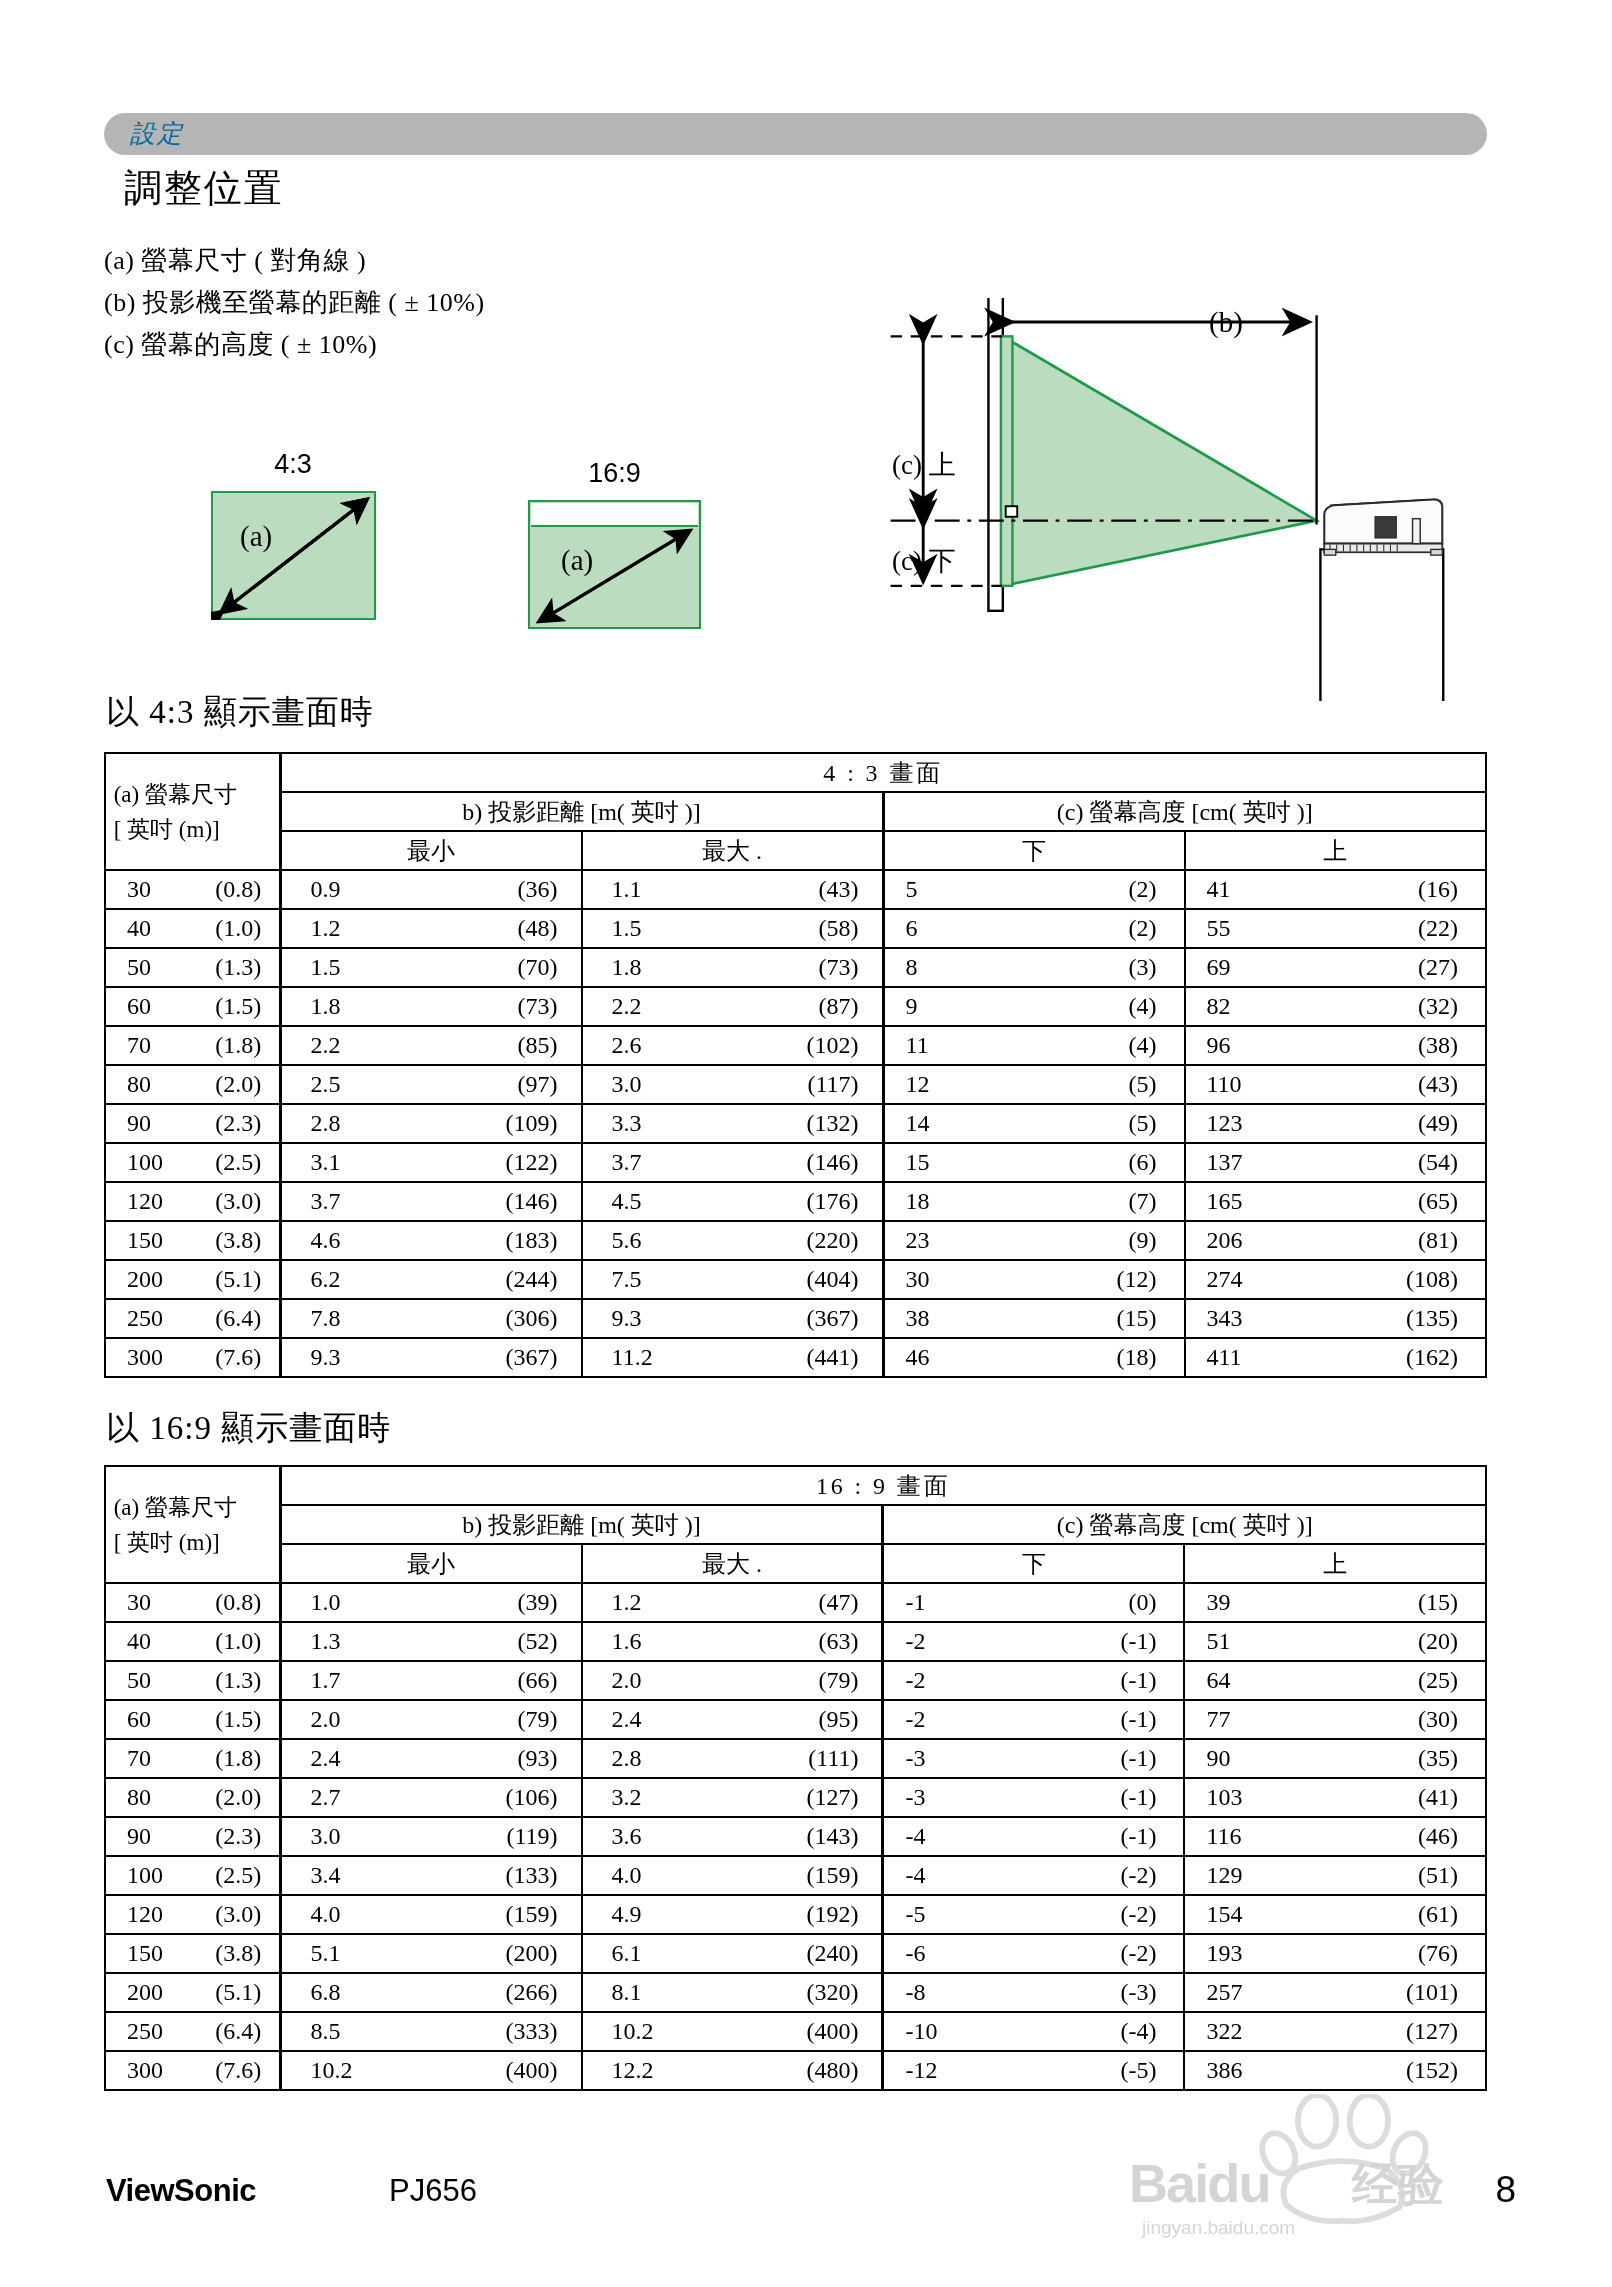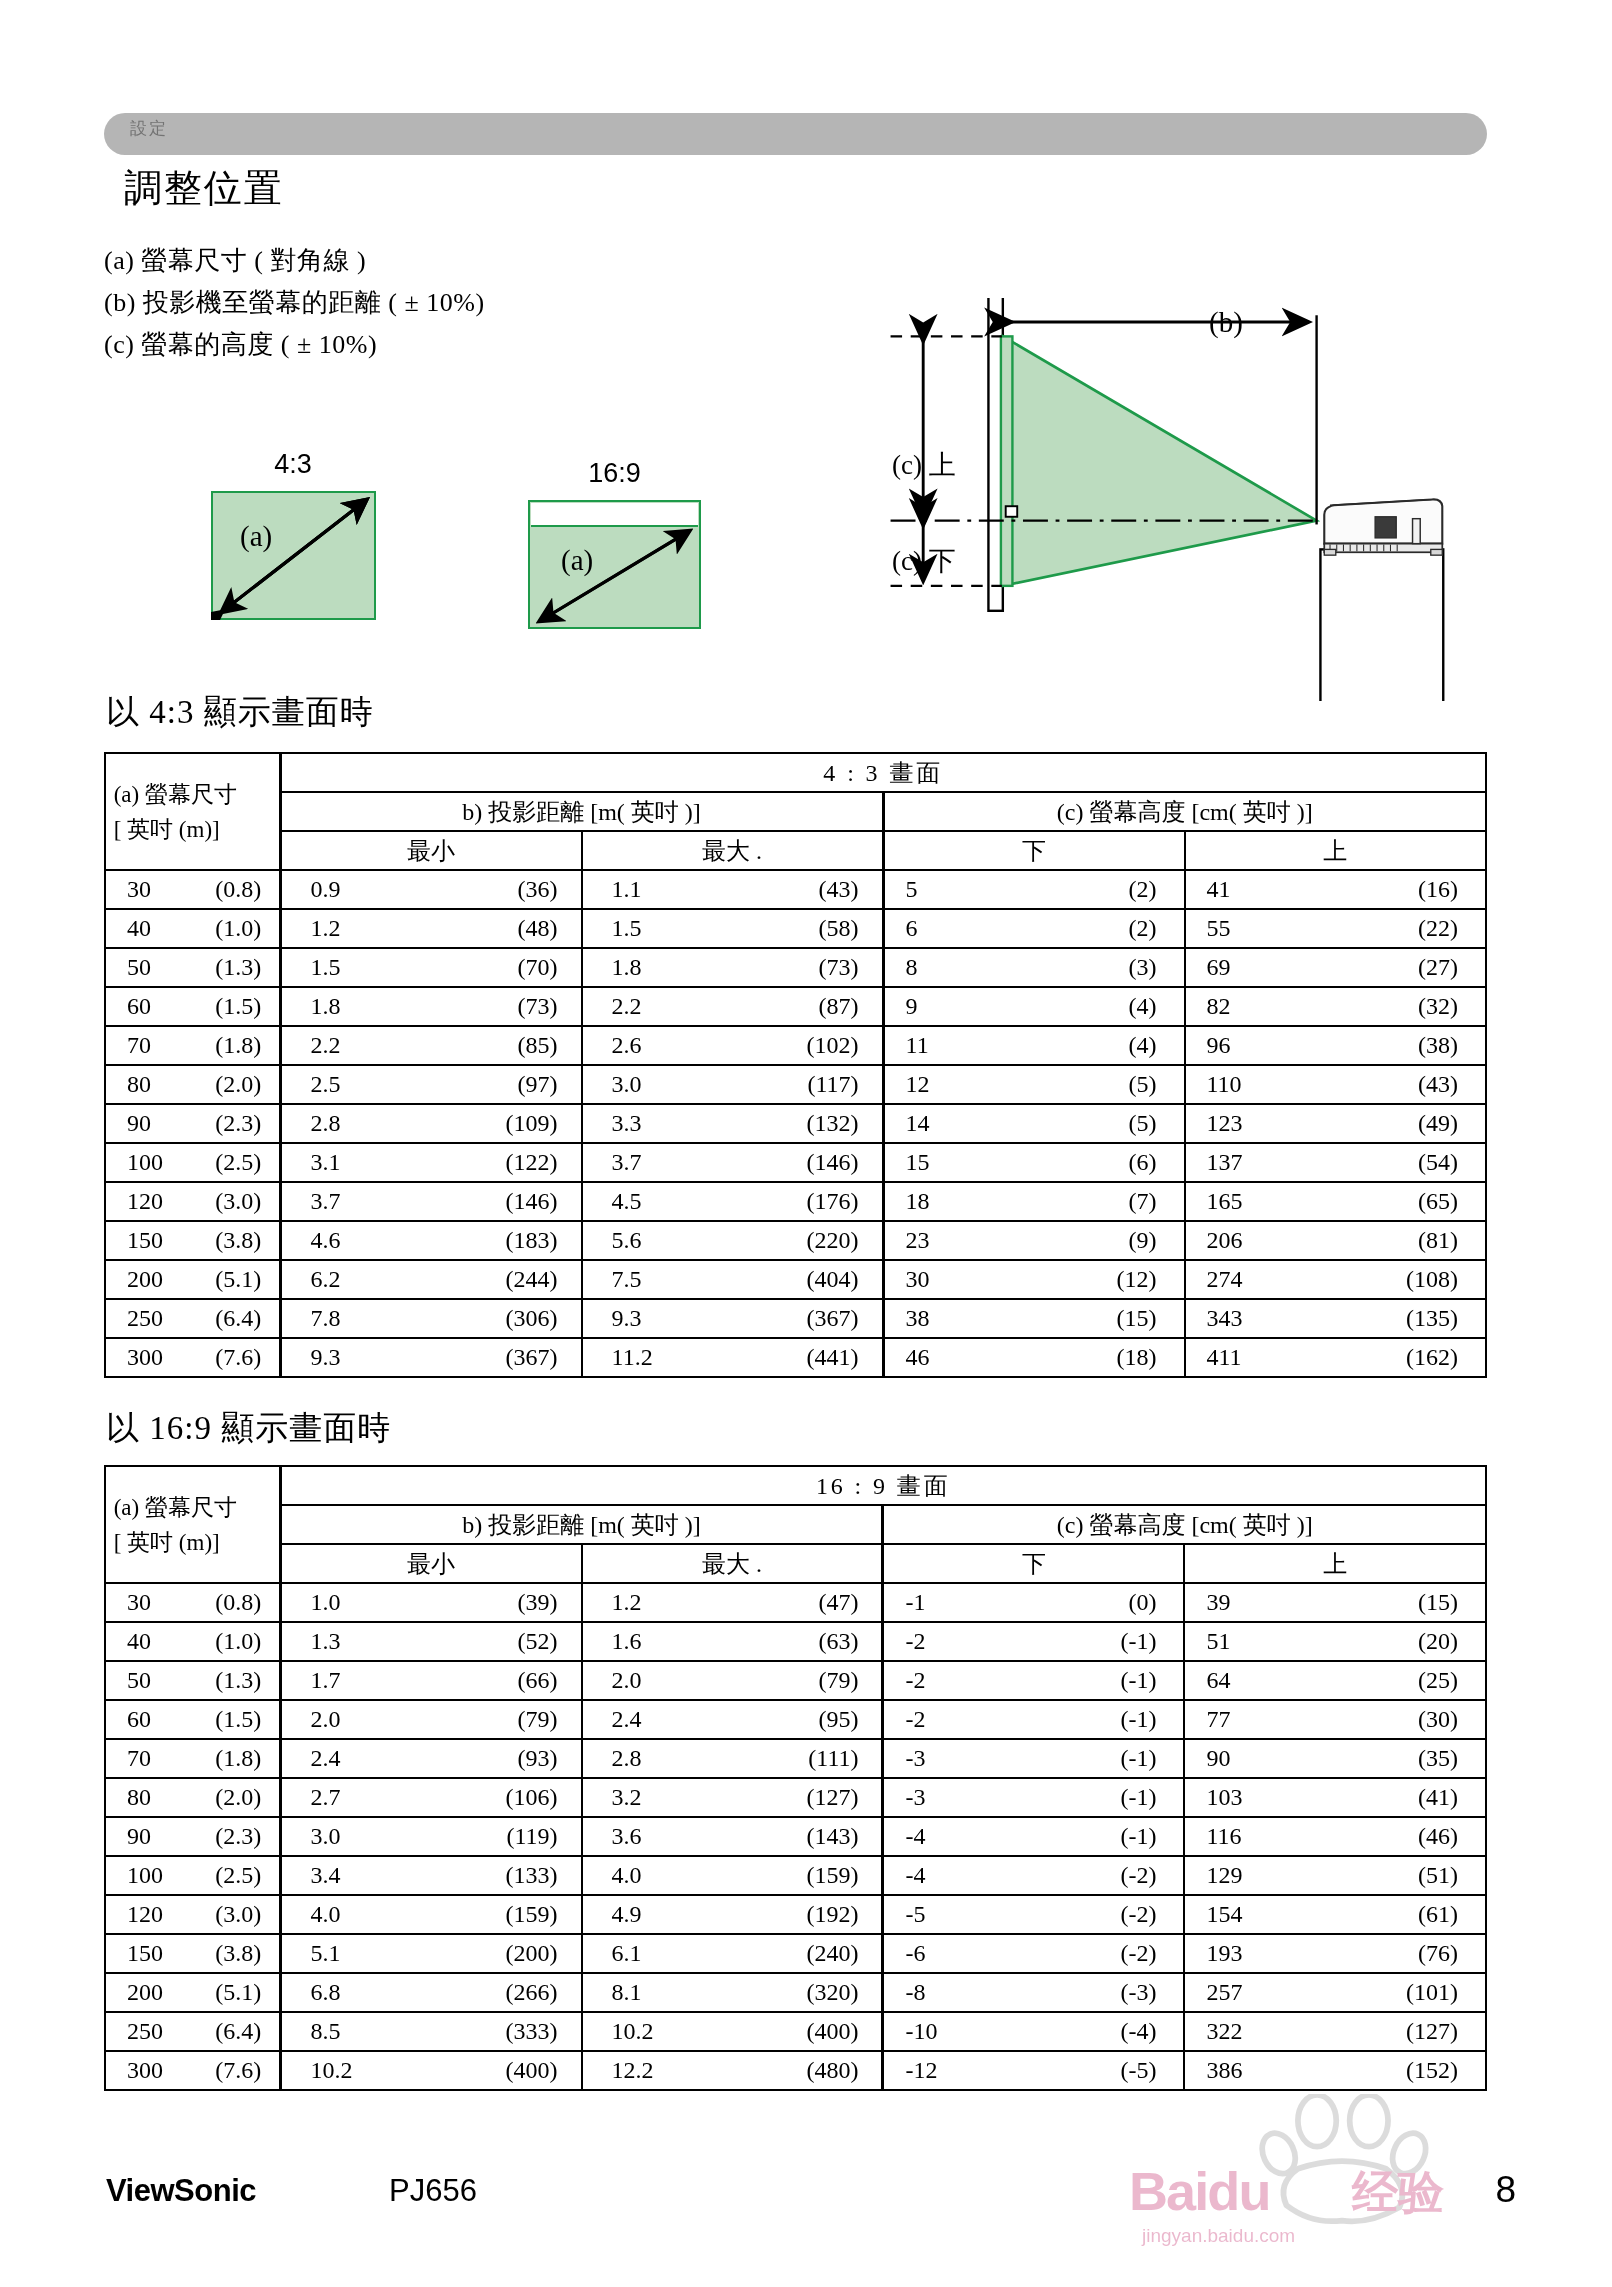--- a/index.html
+++ b/index.html
@@ -23,24 +23,25 @@
     top: 113px;
     width: 1383px;
     height: 42px;
     background: #b5b5b5;
     border-radius: 21px;
   }
   .header-bar-label {
     position: absolute;
     left: 130px;
     top: 117px;
-    font-size: 17px;
-    color: #737373;
+    font-size: 25px;
+    color: #0369a1;
     letter-spacing: 1.9px;
     font-family: "Liberation Serif", "DejaVu Serif", serif;
+    font-style: italic;
   }
 
   
   .page-title {
     position: absolute;
     left: 104px;
     top: 163px;
     font-size: 38px;
     letter-spacing: 1.9px;
     margin-left: 20px;
@@ -219,22 +220,21 @@
     left: 1129px;
     top: 2094px;
     width: 403px;
     height: 163px;
     pointer-events: none;
     opacity: 0.30;
   }
   .wm-text {
     position: absolute;
     font-family: "Liberation Sans", sans-serif;
-    color: #be185d;
-    margin-top: 8px;
+    color: #737373;
   }
   #wm-baidu {
     left: 0px; top: 58px;
     font-size: 54px;
     font-weight: bold;
     letter-spacing: -1.9px;
   }
   #wm-cn {
     left: 223px; top: 60px;
     font-size: 46px;

